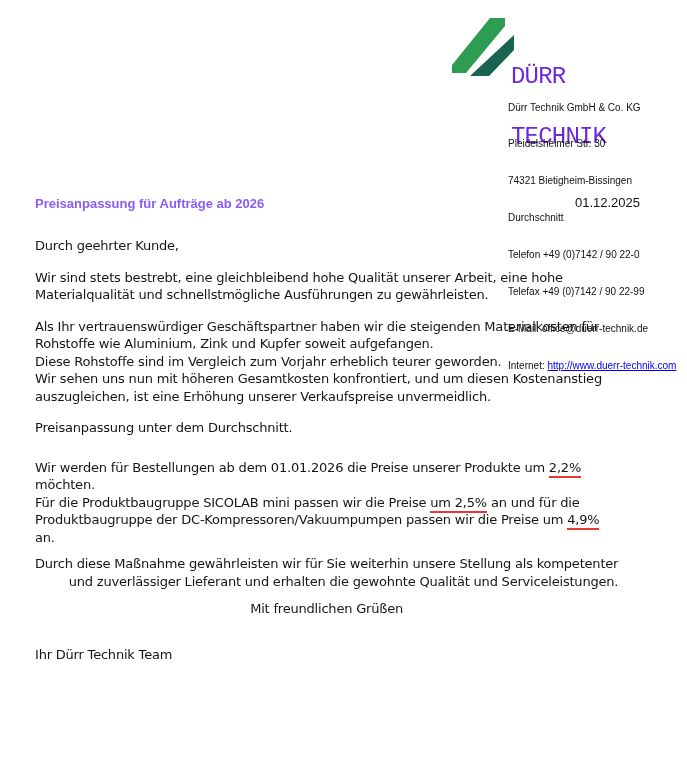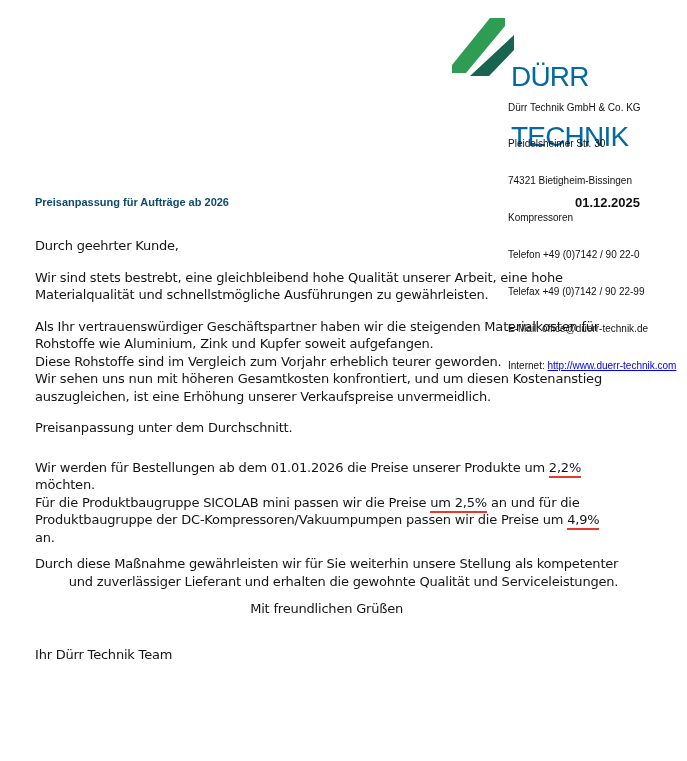--- a/index.html
+++ b/index.html
@@ -8,42 +8,42 @@
     width:687px;height:761px;
     background:#ffffff;
     overflow:hidden;
     font-family:"DejaVu Sans",sans-serif;
     color:#151515;
   }
   
   .logo-mark{position:absolute;left:452px;top:16px;width:64px;height:60px;}
   .brand{
     position:absolute;left:511px;top:27px;
-    font-family:Liberation Sans, sans-serif;
-    font-size:28px;line-height:20px;font-weight:400;
-    letter-spacing:-0.8px;color:#0369a1;white-space:pre;
+    font-family:Liberation Mono, monospace;
+    font-size:24px;line-height:20px;font-weight:400;
+    letter-spacing:-0.8px;color:#6d28d9;white-space:pre;
   }
   
   .address{
     position:absolute;left:508px;top:77px;
     font-family:"Liberation Sans",sans-serif;
     font-size:10px;line-height:12.3px;color:#111;
     white-space:pre;
   }
   .address a{color:#0000ee;text-decoration:underline;}
   
   .subject{
     position:absolute;left:35px;top:196px;
     font-family:"Liberation Sans",sans-serif;
-    font-size:11px;font-weight:700;color:#0c4a6e;white-space:pre;
+    font-size:13px;font-weight:700;color:#8b5cf6;white-space:pre;
   }
   .date{
     position:absolute;right:47px;top:195px;
     font-family:"Liberation Sans",sans-serif;
-    font-size:13px;color:#111;white-space:pre;font-weight:bold;
+    font-size:13px;color:#111;white-space:pre;
   }
   
   .letter-body{
     position:absolute;left:35px;top:237px;
     font-size:13px;line-height:17.5px;letter-spacing:-0.2px;
     color:#151515;
   }
   .para{margin:0 0 14px 0;}
   .para:nth-child(4){margin-bottom:22px;}
   .para:nth-child(5){margin-bottom:9px;}
@@ -69,21 +69,21 @@
 
   <div class="brand">
     <div>DÜRR</div>
     <div>TECHNIK</div>
   </div>
 
   <div class="address">
     <div>Dürr Technik GmbH &amp; Co. KG</div>
     <div>Pleidelsheimer Str. 30</div>
     <div>74321 Bietigheim-Bissingen</div>
-    <div>Kompressoren</div>
+    <div>Durchschnitt</div>
     <div>Telefon +49 (0)7142 / 90 22-0</div>
     <div>Telefax +49 (0)7142 / 90 22-99</div>
     <div>E-Mail: office@duerr-technik.de</div>
     <div><span>Internet: </span><a href="#" style="color: rgb(0, 0, 238);">http://www.duerr-technik.com</a></div>
   </div>
 
   <div class="subject">Preisanpassung für Aufträge ab 2026</div>
   <div class="date">01.12.2025</div>
 
   <div class="letter-body">

